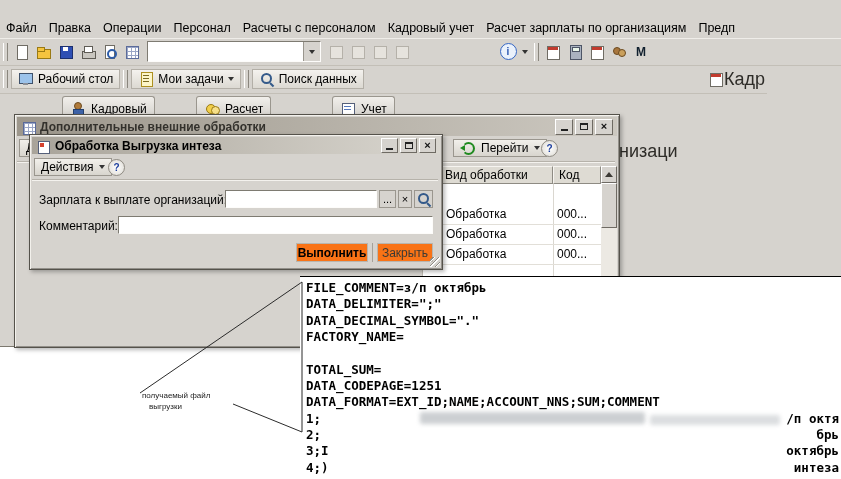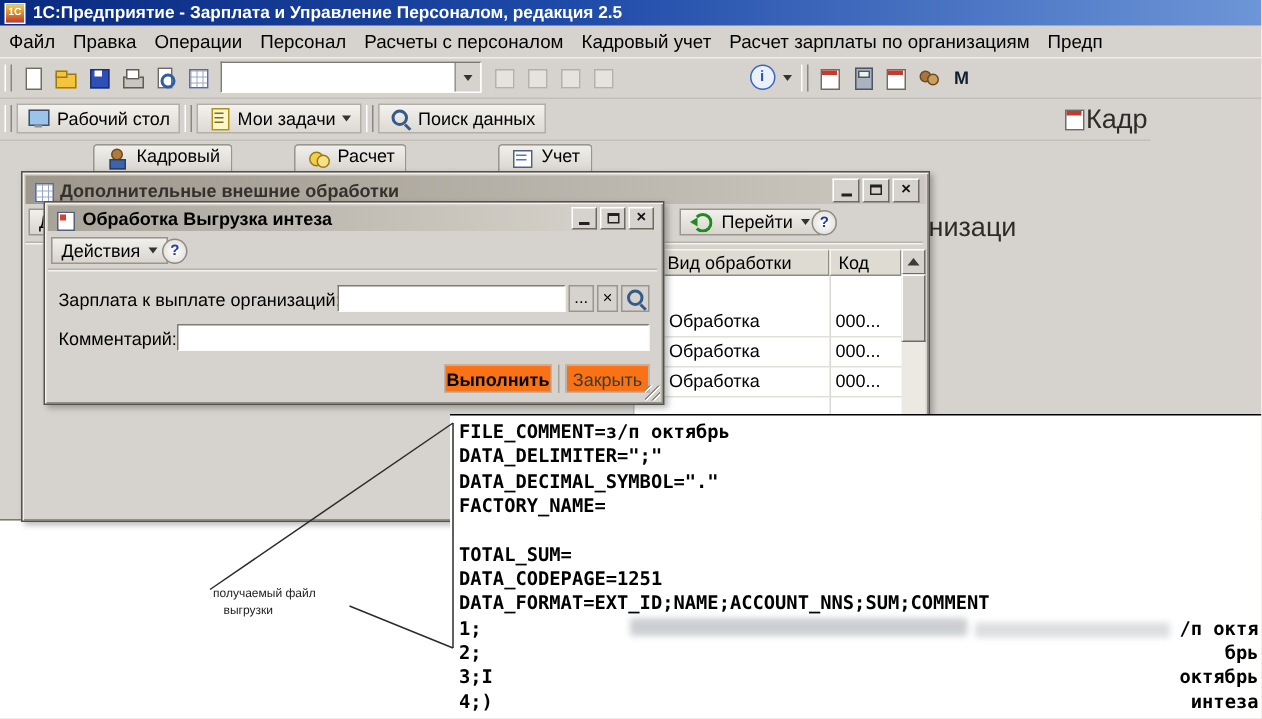--- a/index.html
+++ b/index.html
@@ -22,21 +22,21 @@
   .grip{width:3px;height:18px;border-left:1px solid #fff;border-right:1px solid #8a867e;margin:0 3px}
   .tbtn{width:22px;height:22px;display:flex;align-items:center;justify-content:center;flex:none}
   .flatbtn{display:flex;align-items:center;gap:4px;padding:0 6px;font-size:12px;height:20px;flex:none;
            border:1px solid #b3afa7;background:linear-gradient(#f4f2ee,#dcd9d2);box-sizing:border-box;white-space:nowrap}
   .combo{width:172px;height:19px;background:#fff;border:1px solid;border-color:#7e7b72 #fdfcfa #fdfcfa #7e7b72;
          display:flex;flex:none}
   .combo input{flex:1;border:0;outline:0;font-size:12px;padding:0 3px;background:#fff;min-width:0}
   .combo .cbtn{width:16px;background:#d6d3ce;border-left:1px solid #9a968e;display:flex;align-items:center;justify-content:center}
   .tri-down{width:0;height:0;border-left:3.5px solid transparent;border-right:3.5px solid transparent;border-top:4px solid #333}
   .tri-up{width:0;height:0;border-left:4px solid transparent;border-right:4px solid transparent;border-bottom:5px solid #3c3a35}
-  .tab{position:absolute;top:96px;height:19px;display:flex;align-items:flex-start;gap:5px;padding:0 7px;
+  .tab{position:absolute;top:96px;height:19px;display:flex;align-items:flex-end;gap:5px;padding:0 7px;
        font-size:12px;border:1px solid #9a968e;border-bottom:0;border-radius:3px 3px 0 0;
        background:linear-gradient(#f1efeb,#d6d3ce);white-space:nowrap}
   .frag{font-size:18px;color:#2e2c28}
   .artifact{width:4px;background:#beb9b1;border:1px solid #8f8b83}
   
   .dlg{background:#d6d3ce;border:1px solid #55524b;
        box-shadow:inset 1px 1px 0 #f3f1ec,inset -1px -1px 0 #93908a,2px 2px 4px rgba(0,0,0,.28)}
   .dlg-title{height:19px;display:flex;align-items:center;gap:5px;padding:0 4px;margin:2px;
              font-size:12px;font-weight:bold;white-space:nowrap;overflow:hidden}
   .outer-title{background:linear-gradient(90deg,#9d978c,#ccc8c0);color:#33312c}
@@ -120,24 +120,20 @@
   .ic-book::after{content:"";position:absolute;left:4px;top:6px;width:7px;height:1px;background:#5577bb;box-shadow:0 3px 0 #5577bb}
   .ic-m{font-weight:bold;font-size:12px;color:#11202e;display:inline-flex;align-items:center;justify-content:center}
 </style>
 </head>
 <body>
 
 <div class="screen">
 
   <div class="abs app">
 
-    <div class="abs titlebar">
-      <span class="appicon">1С</span>
-      <span>1С:Предприятие - Зарплата и Управление Персоналом, редакция 2.5</span>
-    </div>
 
     <div class="abs menubar">
       <span class="menu-item">Файл</span>
       <span class="menu-item">Правка</span>
       <span class="menu-item">Операции</span>
       <span class="menu-item">Персонал</span>
       <span class="menu-item">Расчеты с персоналом</span>
       <span class="menu-item">Кадровый учет</span>
       <span class="menu-item">Расчет зарплаты по организациям</span>
       <span class="menu-item">Предп</span>

